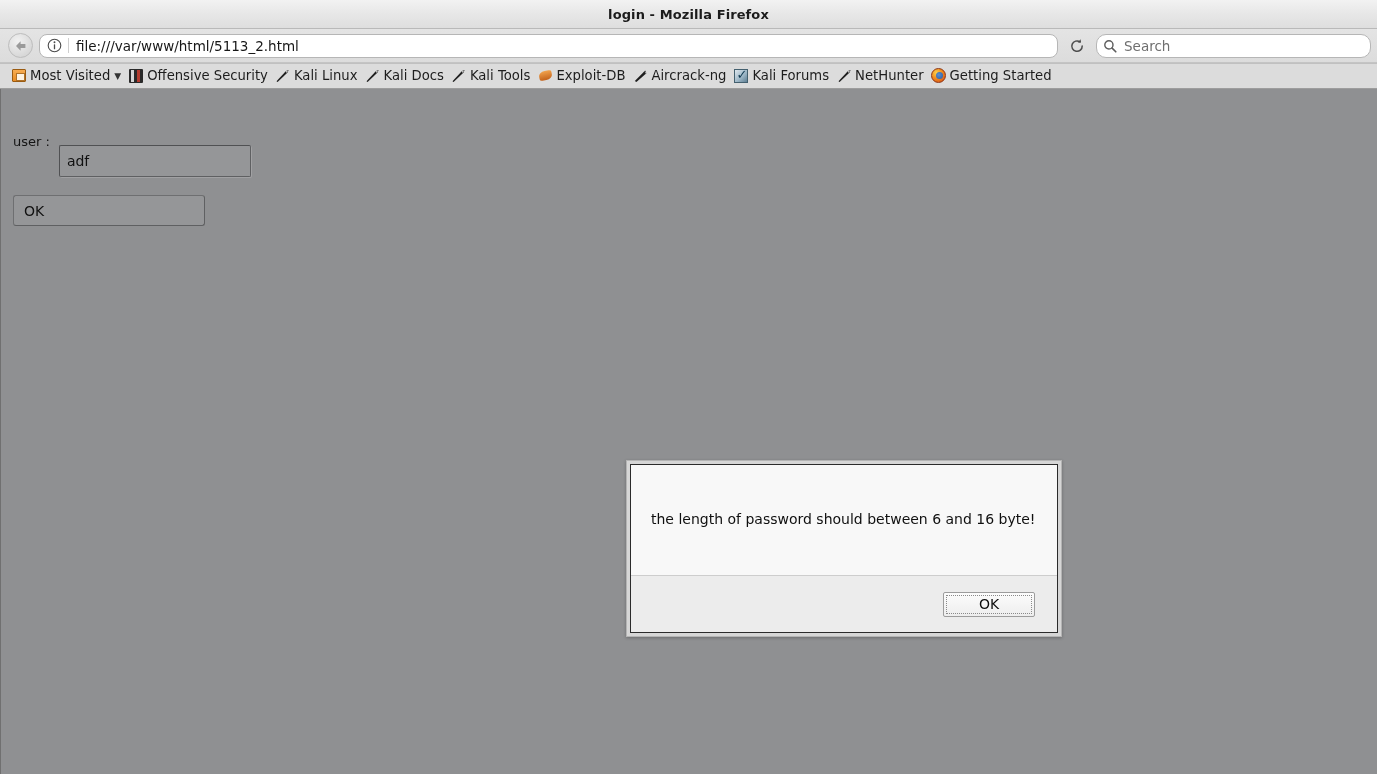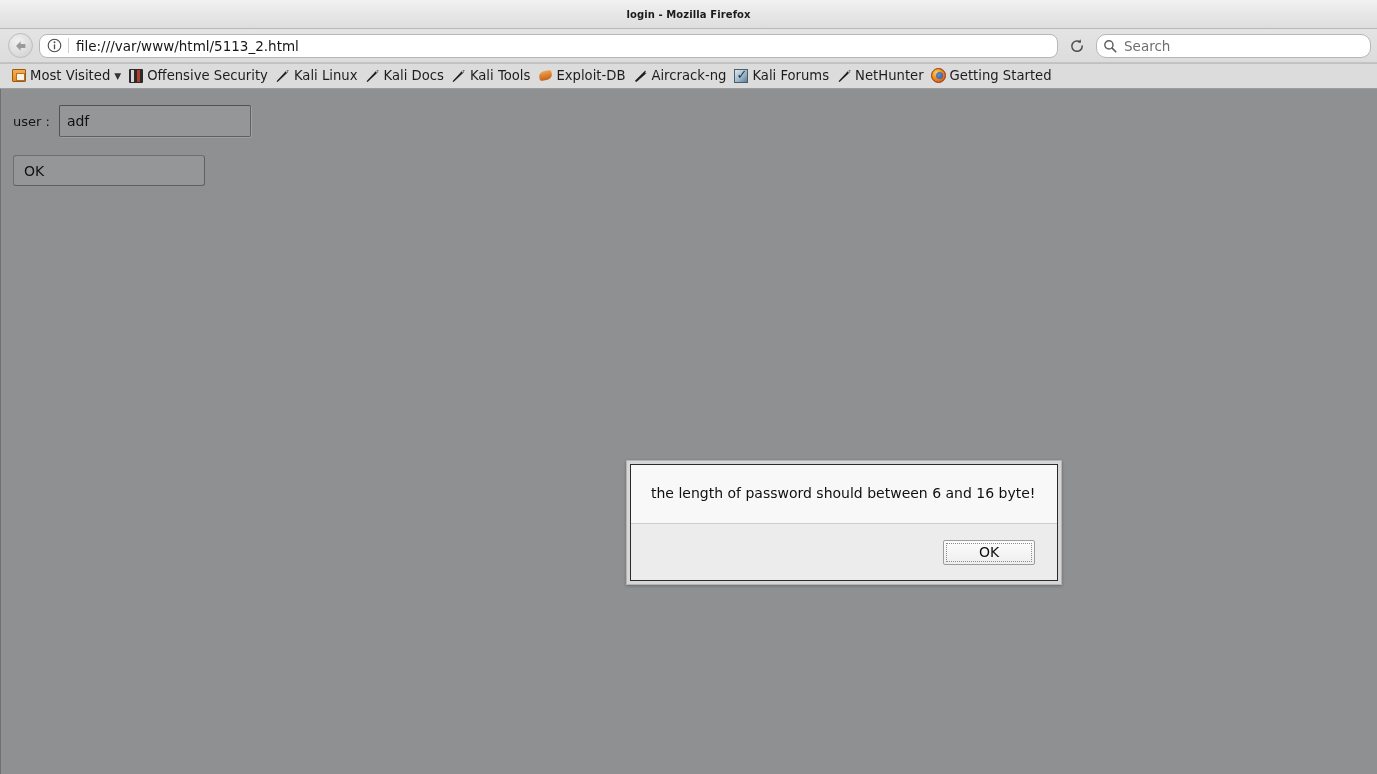--- a/index.html
+++ b/index.html
@@ -21,21 +21,21 @@
   
   .titlebar {
     height: 29px;
     flex: 0 0 29px;
     background: linear-gradient(to bottom, #f2f2f2 0%, #e8e8e8 45%, #dedede 100%);
     border-bottom: 1px solid #b9b9b9;
     display: flex; align-items: center; justify-content: center;
     position: relative;
   }
   .titlebar-title {
-    font-size: 10px;
+    font-size: 13px;
     color: #1b1b1b;
     font-weight: bold;
     letter-spacing: 0.1px;
   }
 
   
   .tabstrip {
     height: 36px;
     flex: 0 0 36px;
     background: linear-gradient(to bottom, #d5d5d5 0%, #cfcfcf 60%, #c8c8c8 100%);
@@ -249,21 +249,21 @@
     border-left-color: #505153;
     border-radius: 2px;
     box-shadow: 1px 1px 0 rgba(255,255,255,0.16);
     font-size: 14px;
     color: #111;
     padding: 0 7px;
     display: flex; align-items: center;
     font-family: "DejaVu Sans", "Liberation Sans", sans-serif;
     outline: none;
   }
-  .input-user { width: 192px; }
+  .input-user { width: 192px; margin-top: 40px; }
   .input-psd  { width: 192px; letter-spacing: 2px; }
   .ok-button {
     width: 192px; height: 31px;
     background: rgba(255,255,255,0.055);
     border: 1px solid #5f6062;
     border-top-color: #6e6f71;
     border-left-color: #6e6f71;
     border-radius: 3px;
     font-size: 14px; color: #111;
     text-align: left;
@@ -271,21 +271,21 @@
     display: flex; align-items: center;
     cursor: pointer;
     font-family: "DejaVu Sans", "Liberation Sans", sans-serif;
     margin-top: 2px;
   }
 
   
   .dialog {
     position: absolute;
     left: 625px; top: 371px;
-    width: 436px; height: 125px;
+    width: 436px; height: 177px;
     background: #d6d6d6;
     border: 1px solid #b4b4b4;
     padding: 3px;
     box-shadow: 0 1px 3px rgba(0,0,0,0.25);
   }
   .dialog-inner {
     width: 100%; height: 100%;
     border: 1px solid #2b2b2b;
     background: #f8f8f8;
     display: flex; flex-direction: column;

